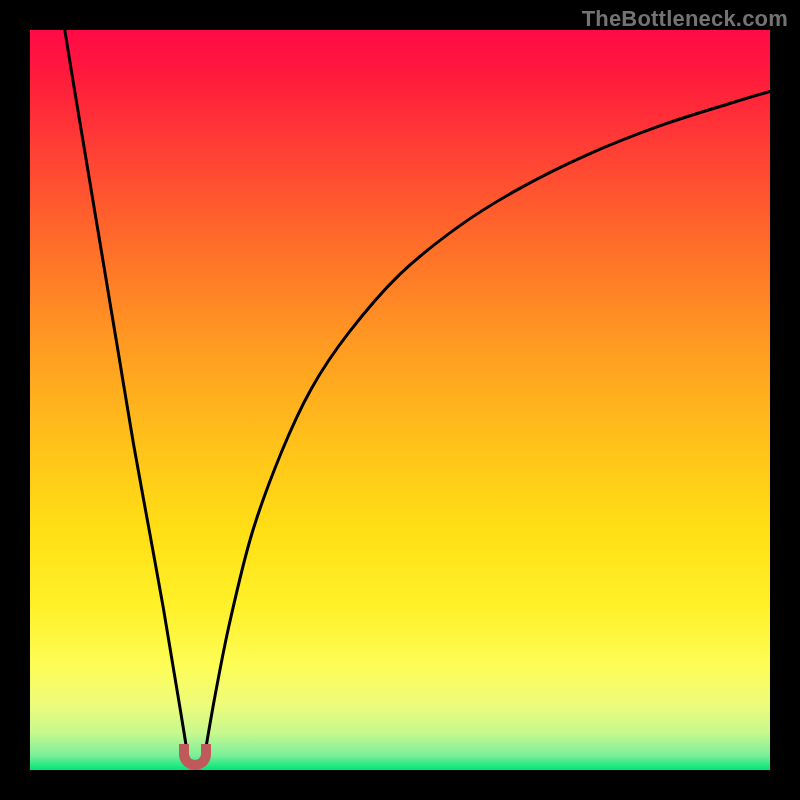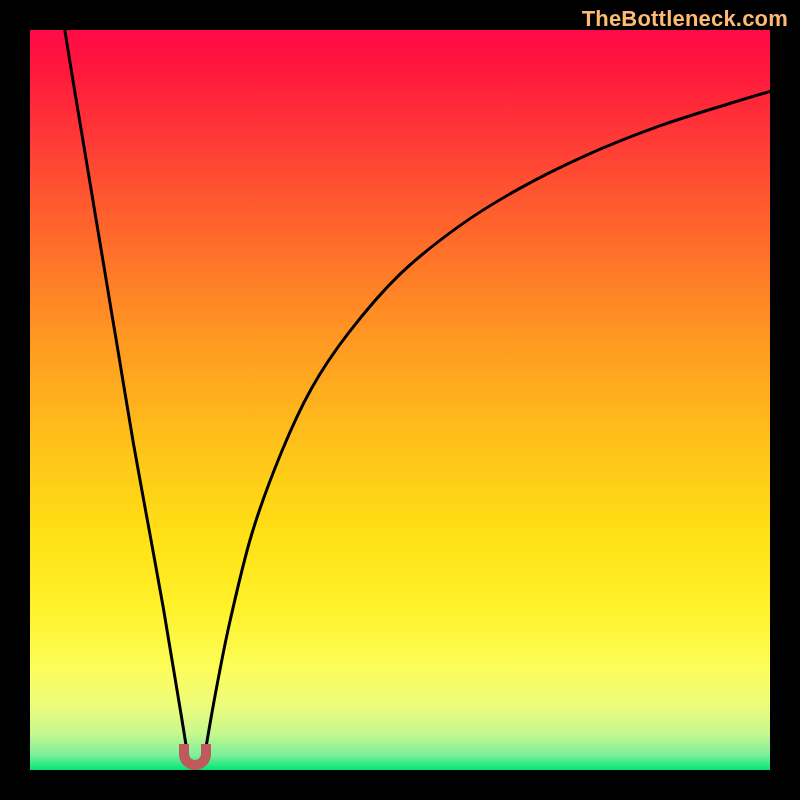--- a/index.html
+++ b/index.html
@@ -49,21 +49,21 @@
     border: 10px solid #c05a5a;
     border-top: none;
     border-radius: 0 0 18px 18px;
     box-sizing: border-box;
     background: transparent;
   }
   .watermark {
     position: absolute;
     top: 6px;
     right: 12px;
-    color: #fdba74;
+    color: #737373;
     font-size: 22px;
     font-weight: 600;
     letter-spacing: 0.2px;
     user-select: none;
   }
 </style>
 </head>
 <body>
 
 <div class="watermark">TheBottleneck.com</div>

